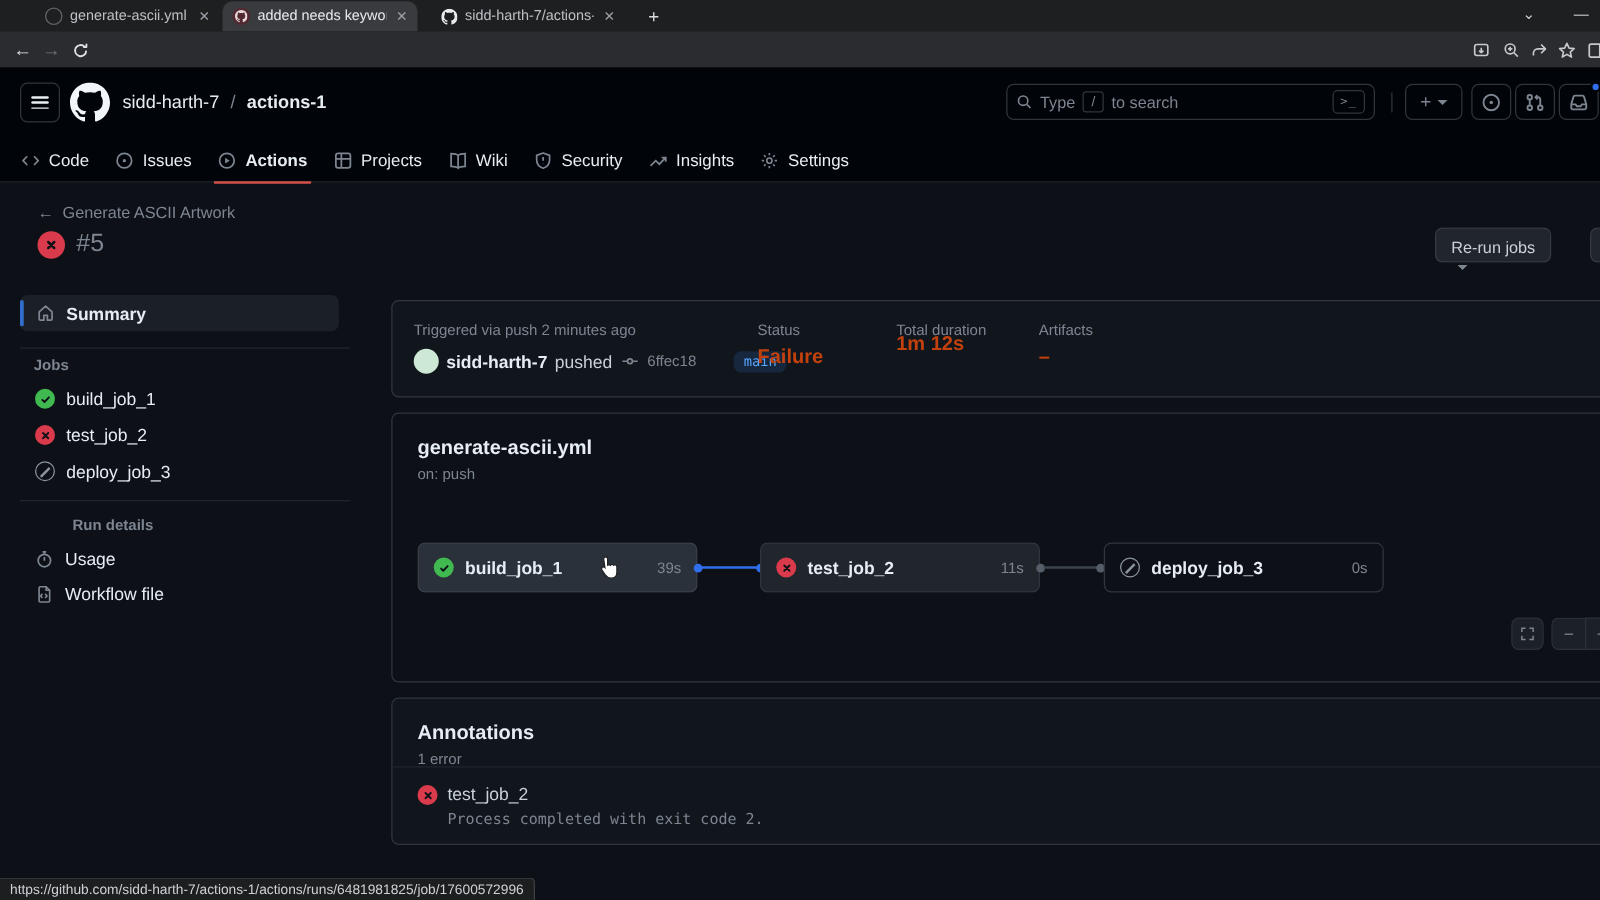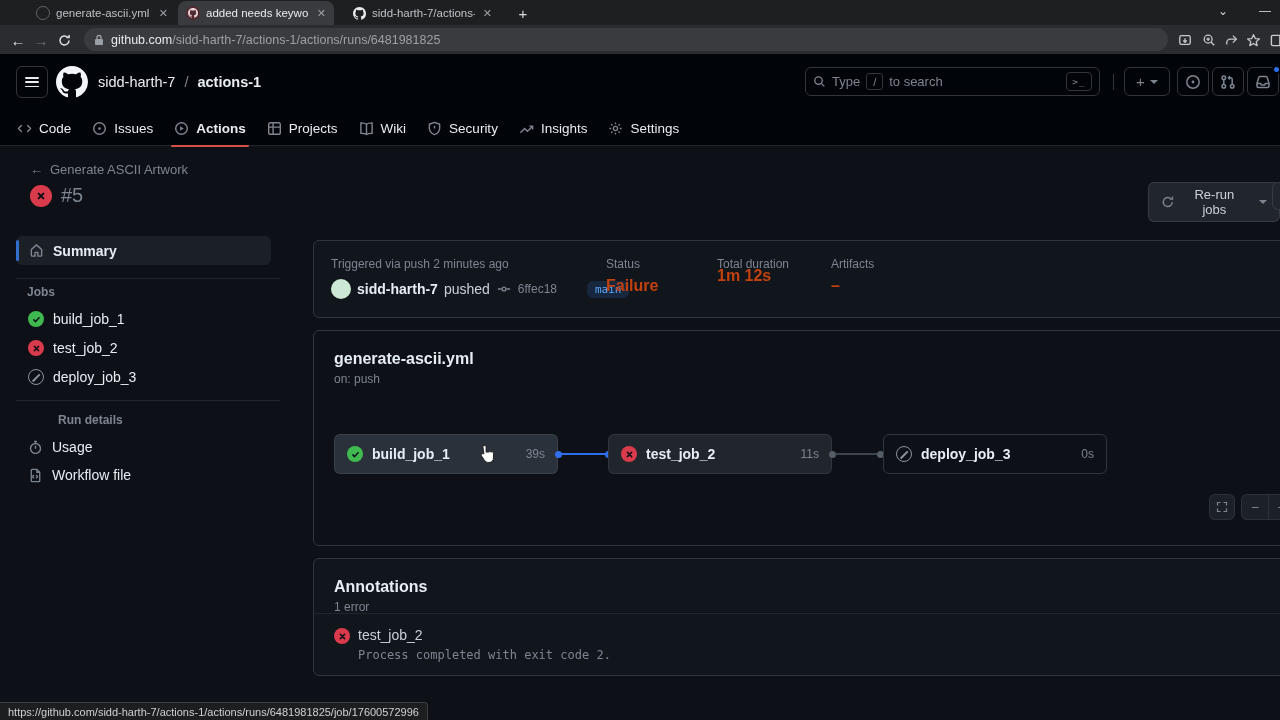--- a/index.html
+++ b/index.html
@@ -75,23 +75,23 @@
   .st-skipped { border:1.5px solid #8b949e; position:relative; }
   .st-skipped::after { content:""; position:absolute; left:2px; right:2px; top:50%; height:1.5px;
     background:#8b949e; transform:rotate(-45deg); }
 
   
   .backlink { position:absolute; left:30px; top:162px; font-size:13px; color:#7d8590;
     display:flex; align-items:center; gap:7px; }
   .run-title { position:absolute; left:30px; top:184px; display:flex; align-items:center; gap:9px; }
   .run-title .t { font-size:20px; font-weight:700; color:#e6edf3; }
   .run-title .n { font-size:20px; color:#7d8590; font-weight:400; }
-  .rerun-btn { position:absolute; left:1148px; top:182px; height:40px; padding:0 12px; background:#21262d;
+  .rerun-btn { position:absolute; left:1148px; top:182px; height:28px; padding:0 12px; background:#21262d;
     border:1px solid rgba(240,246,252,0.1); border-radius:6px; color:#c9d1d9; font-size:13px;
-    display:flex; align-items:center; gap:7px; }
+    display:flex; align-items:flex-start; gap:7px;flex-direction:column; }
   .kebab-partial { position:absolute; left:1272px; top:182px; width:16px; height:28px; background:#21262d;
     border:1px solid rgba(240,246,252,0.1); border-radius:6px 0 0 6px; }
 
   
   .side-item { display:flex; align-items:center; gap:9px; color:#e6edf3; font-size:14px; }
   .side-ico { color:#7d8590; display:flex; flex:none; }
   .summary-item { position:absolute; left:16px; top:236px; width:255px; height:29px; border-radius:6px;
     background:rgba(177,186,196,0.09); padding-left:13px; font-weight:600; }
   .summary-accent { position:absolute; left:16px; top:240px; width:3px; height:21px; border-radius:2px;
     background:#316dca; }
@@ -178,27 +178,20 @@
 
 <div class="toolbar">
   <div class="navbtn" style="left:6px;">←</div>
   <div class="navbtn dim" style="left:29px;">→</div>
   <div class="navbtn" style="left:52px;">
     <svg width="13" height="13" viewBox="0 0 16 16" fill="none" stroke="#dfe1e5" stroke-width="1.8">
         <path d="M13.5 8a5.5 5.5 0 1 1-1.6-3.9"></path>
         <path d="M13.7 1.2v3.2h-3.2" stroke-linejoin="round"></path>
       </svg>
   </div>
-  <div class="omnibox">
-    <svg width="10" height="12" viewBox="0 0 10 12">
-        <rect x="1" y="5" width="8" height="6" rx="1" fill="#9aa0a6"></rect>
-        <path d="M3 5V3.5a2 2 0 0 1 4 0V5" stroke="#9aa0a6" stroke-width="1.4" fill="none"></path>
-      </svg>
-    <span style="white-space:nowrap;"><span class="omni-host">github.com</span><span class="omni-path">/sidd-harth-7/actions-1/actions/runs/6481981825</span></span>
-  </div>
   <div class="tool-ico" style="left:1174px;">
     <svg width="14" height="14" viewBox="0 0 16 16" fill="none" stroke="#c6c9cd" stroke-width="1.5">
         <rect x="2" y="3" width="12" height="10" rx="2"></rect>
         <path d="M8 6v4M6 8.5 8 10.5l2-2" stroke-linejoin="round"></path>
       </svg>
   </div>
   <div class="tool-ico" style="left:1198px;">
     <svg width="14" height="14" viewBox="0 0 16 16" fill="none" stroke="#c6c9cd" stroke-width="1.5">
         <circle cx="7" cy="7" r="4.5"></circle>
         <path d="M10.5 10.5 14 14M5 7h4M7 5v4"></path>

